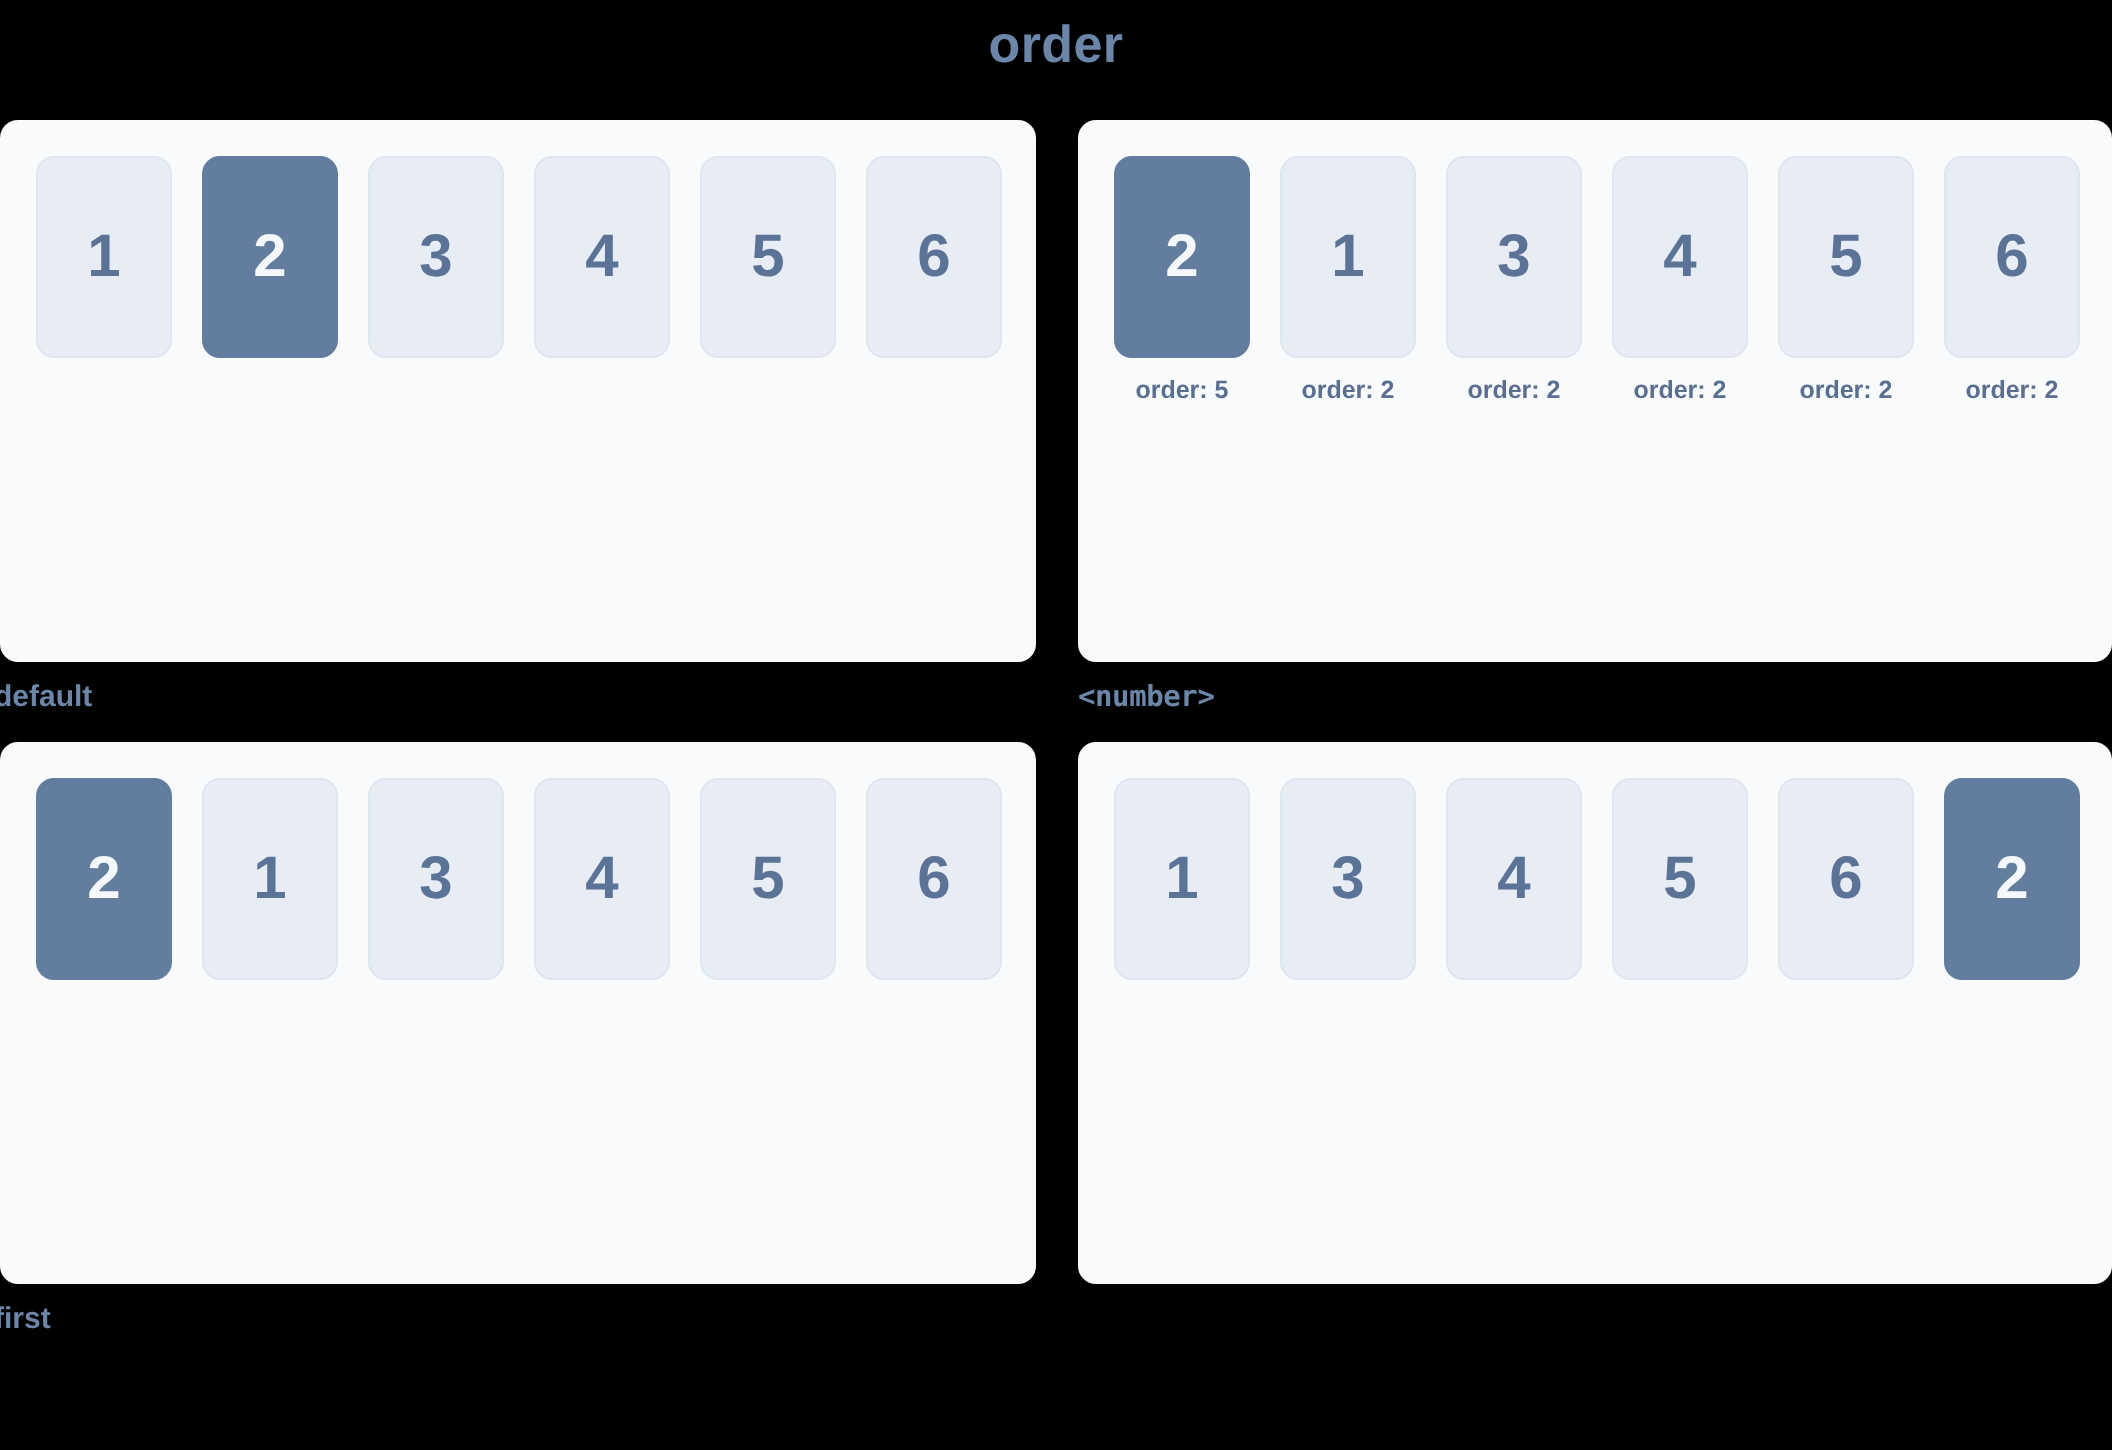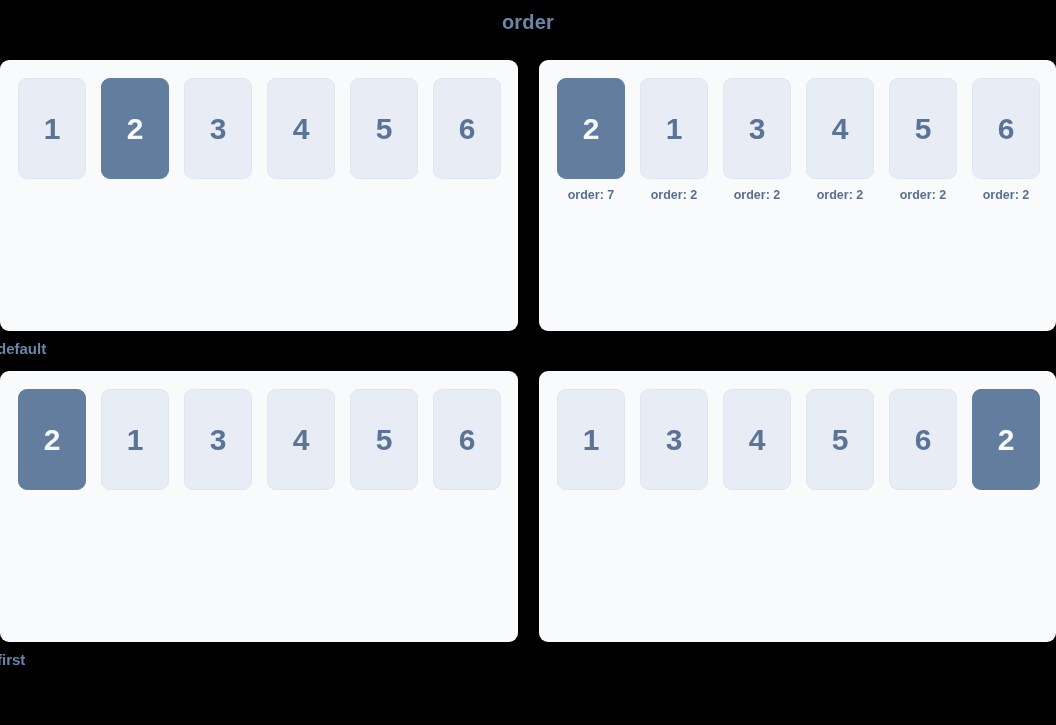--- a/index.html
+++ b/index.html
@@ -17,21 +17,21 @@
     position: relative;
   }
 
   
   .page-title {
     position: absolute;
     top: 5px;
     left: 0;
     width: 1056px;
     text-align: center;
-    font-size: 20px;
+    font-size: 26px;
     font-weight: bold;
     color: #6b86a8;
     letter-spacing: 0.2px;
     line-height: 34px;
   }
 
   
   .demo-grid {
     position: absolute;
     top: 60px;
@@ -149,43 +149,44 @@
           <div class="flex-item">6</div>
         </div>
       </div>
     <div class="cell-label">default</div>
   </div>
 
   <div class="demo-cell col-right row-top">
     <div class="flex-card">
         <div class="item-wrap">
           <div class="flex-item is-highlight">2</div>
-          <div class="item-caption">order: 7</div>
-        </div>
-        <div class="item-wrap">
-          <div class="flex-item">1</div>
-          <div class="item-caption">order: 2</div>
-        </div>
-        <div class="item-wrap">
-          <div class="flex-item">3</div>
-          <div class="item-caption">order: 2</div>
-        </div>
-        <div class="item-wrap">
-          <div class="flex-item">4</div>
-          <div class="item-caption">order: 2</div>
-        </div>
-        <div class="item-wrap">
-          <div class="flex-item">5</div>
-          <div class="item-caption">order: 2</div>
-        </div>
-        <div class="item-wrap">
-          <div class="flex-item">6</div>
-          <div class="item-caption">order: 2</div>
-        </div>
-      </div>
+          <div class="item-caption">order: 5</div>
+        </div>
+        <div class="item-wrap">
+          <div class="flex-item">1</div>
+          <div class="item-caption">order: 2</div>
+        </div>
+        <div class="item-wrap">
+          <div class="flex-item">3</div>
+          <div class="item-caption">order: 2</div>
+        </div>
+        <div class="item-wrap">
+          <div class="flex-item">4</div>
+          <div class="item-caption">order: 2</div>
+        </div>
+        <div class="item-wrap">
+          <div class="flex-item">5</div>
+          <div class="item-caption">order: 2</div>
+        </div>
+        <div class="item-wrap">
+          <div class="flex-item">6</div>
+          <div class="item-caption">order: 2</div>
+        </div>
+      </div>
+    <div class="cell-label mono">&lt;number&gt;</div>
   </div>
 
   <div class="demo-cell col-left row-bottom">
     <div class="flex-card">
         <div class="item-wrap">
           <div class="flex-item is-highlight">2</div>
         </div>
         <div class="item-wrap">
           <div class="flex-item">1</div>
         </div>

